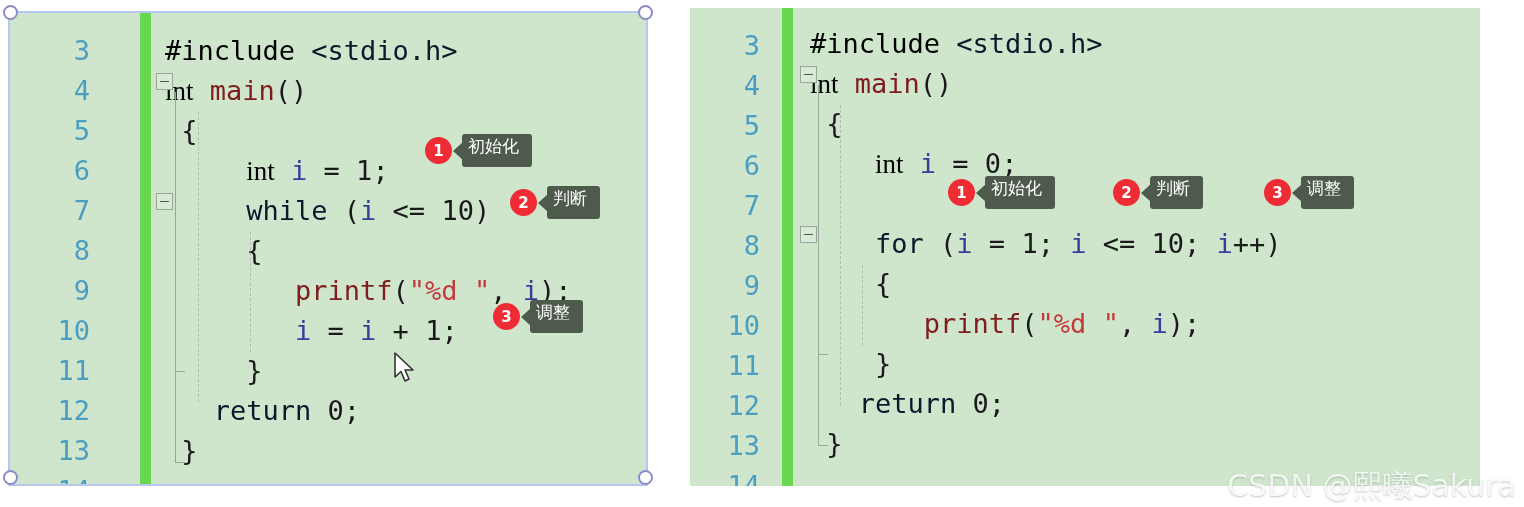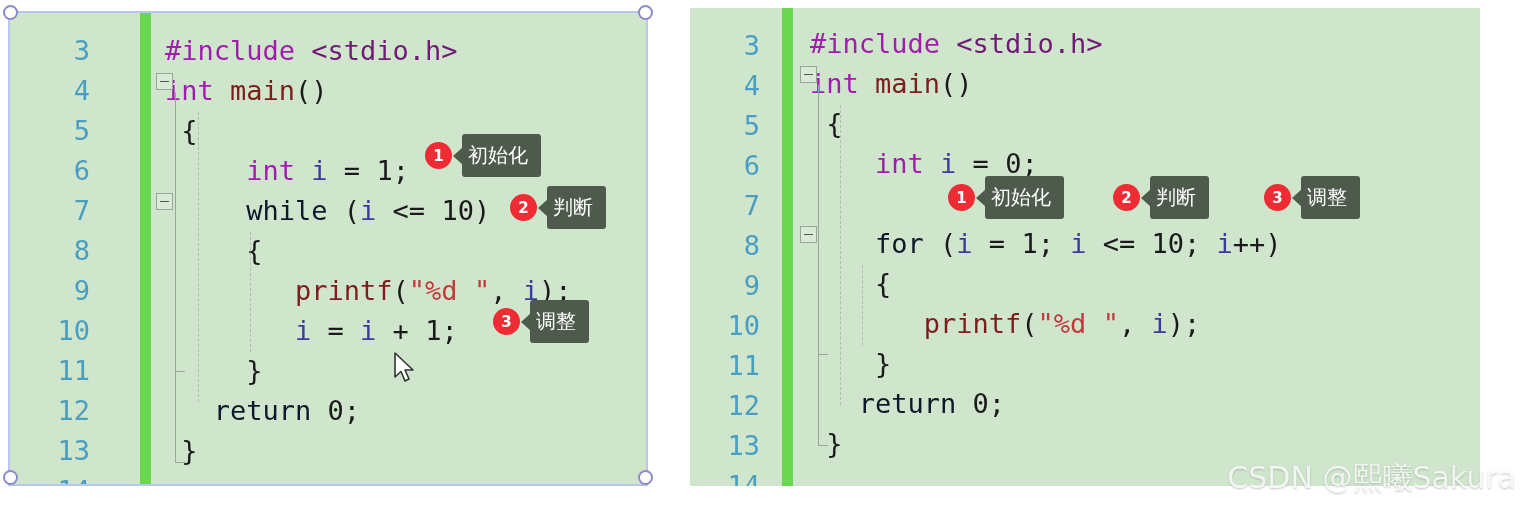--- a/index.html
+++ b/index.html
@@ -84,23 +84,23 @@
     top: 18px;
     left: 155px;
     font-size: 27px;
     line-height: 40px;
     white-space: pre;
     color: #1f1f3d;
   }
   .panel-right .code { left: 120px; top: 16px; }
 
   
-  .k-pre   { color: #a21caf; }   
-  .k-hdr   { color: #701a75; margin-top: 36px; }   
-  .k-type  { color: #a21caf; }   
+  .k-pre   { color: #000000; }   
+  .k-hdr   { color: #0f172a; margin-top: 36px; }   
+  .k-type  { color: #000000; font-family: Liberation Serif, serif; }   
   .k-fn    { color: #7f1d1d; }   
   .k-kw    { color: #0f172a; }   
   .k-id    { color: #3b3b9c; }   
   .k-str   { color: #c23b3b; }   
   .k-num   { color: #1a1a1a; }   
   .k-punc  { color: #1a1a1a; }   
 
   
   .fold {
     position: absolute;
@@ -169,40 +169,40 @@
     height: 0;
     border-top: 9px solid transparent;
     border-bottom: 9px solid transparent;
     border-right: 10px solid #4e5b4c;
     margin-left: 1px;
     flex: none;
   }
   .callout-box {
     background: #4e5b4c;
     color: #ffffff;
-    font-size: 20px;
+    font-size: 17px;
     line-height: 1;
-    padding: 11px 13px 12px 6px;
+    padding: 4px 13px 12px 6px;
     border-radius: 3px;
     white-space: nowrap;
     margin-left: -1px;
   }
 
   
   .cursor {
     position: absolute;
     z-index: 35;
     pointer-events: none;
   }
 
   
   .watermark {
     position: absolute;
     right: 8px;
-    bottom: 8px;
+    bottom: 0;
     font-family: "DejaVu Sans", "Liberation Sans", sans-serif;
     font-size: 30px;
     color: rgba(255,255,255,0.82);
     text-shadow: 0 1px 2px rgba(120,130,120,0.45);
     z-index: 50;
     white-space: nowrap;
   }
 </style>
 </head>
 <body>

